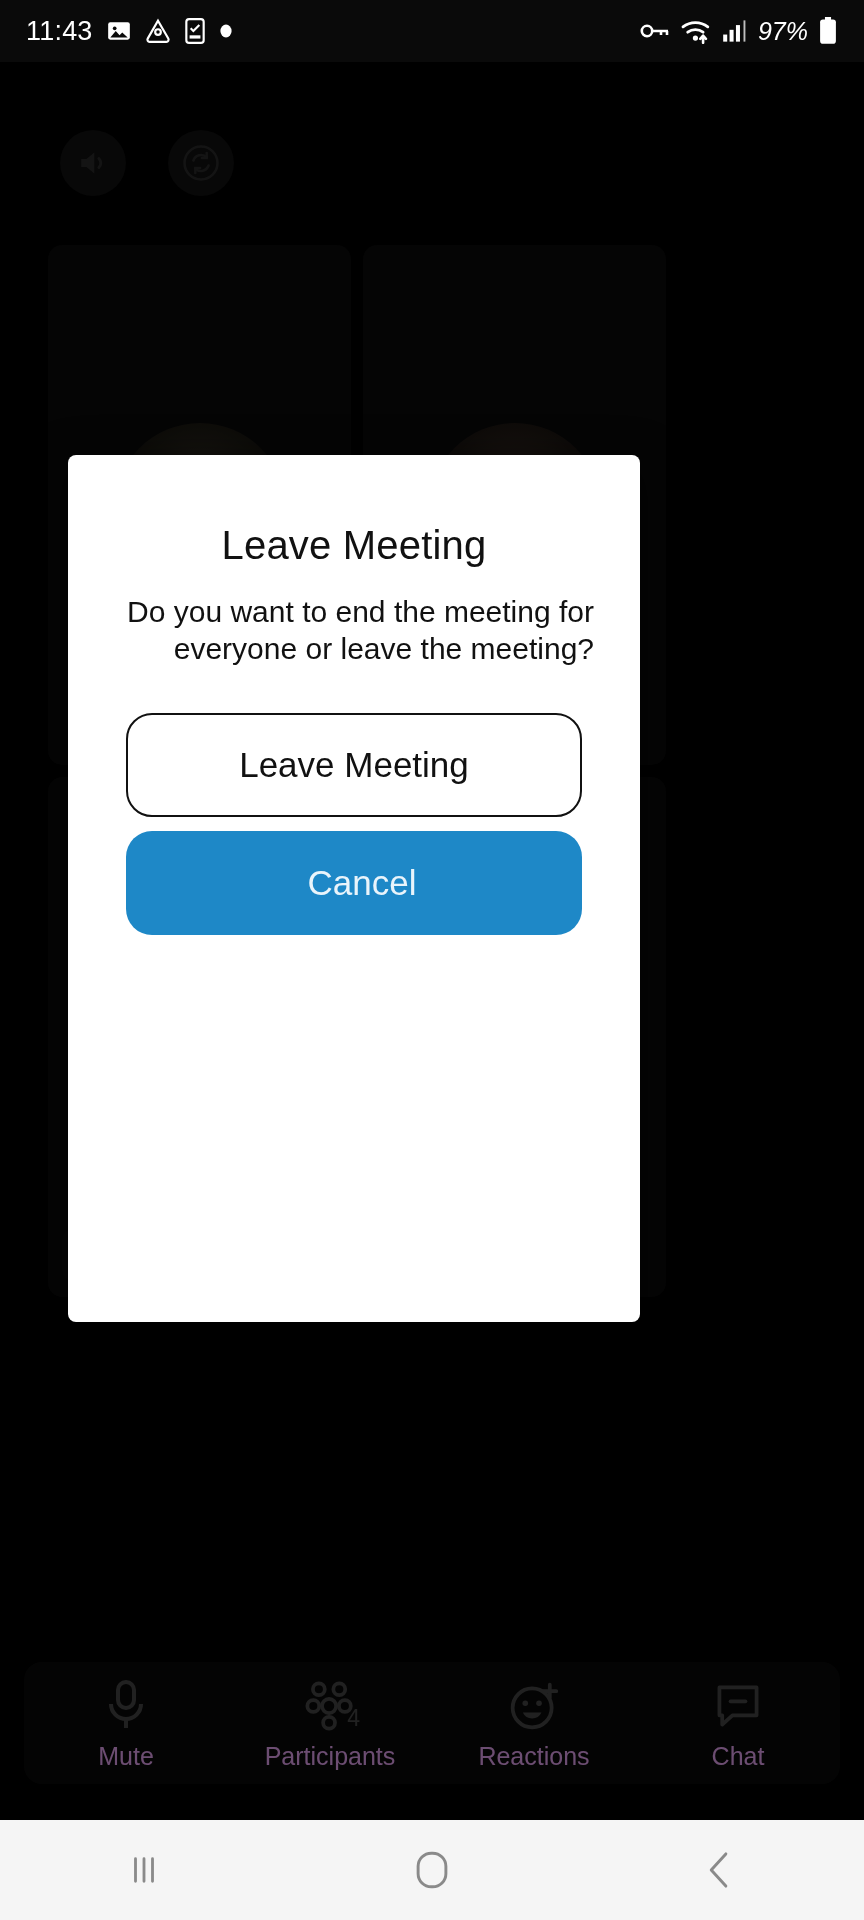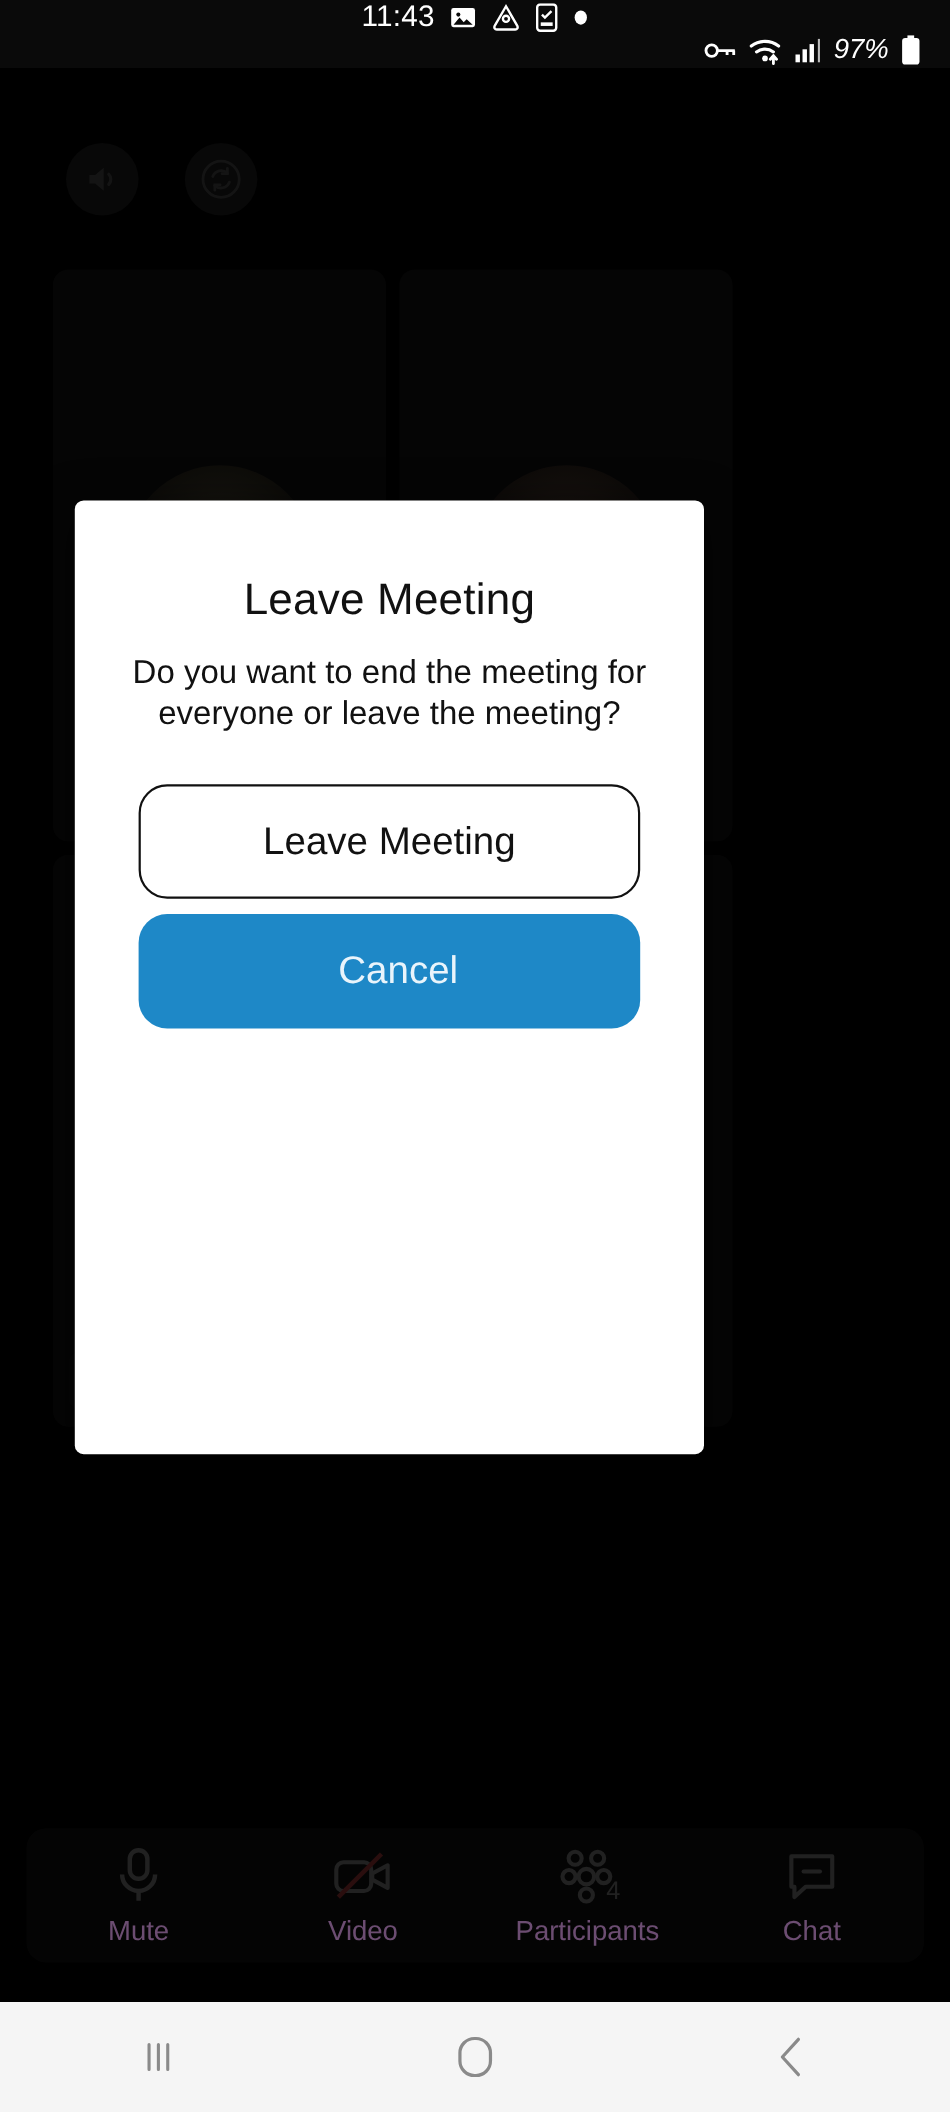--- a/index.html
+++ b/index.html
@@ -7,21 +7,21 @@
   body {
     font-family:"Liberation Sans","DejaVu Sans",sans-serif;
     -webkit-font-smoothing:antialiased;
     position:relative;
   }
 
   
   .statusbar{
     position:absolute; left:0; top:0; width:864px; height:62px;
     background:#0a0a0a; display:flex; align-items:center;
-    padding:0 26px; color:#fff;flex-direction:column;
+    padding:0 26px; color:#fff;
   }
   .sb-left{ display:flex; align-items:center; gap:13px; }
   .sb-time{ font-size:27px; letter-spacing:.2px; font-weight:400; }
   .sb-right{ margin-left:auto; display:flex; align-items:center; gap:10px;font-style:italic; }
   .sb-batt{ font-size:25px; }
   .ico{ display:inline-flex; align-items:center; justify-content:center; }
 
   
   .meeting{
     position:absolute; left:0; top:62px; width:864px; height:1758px;
@@ -79,21 +79,21 @@
   .dialog{
     position:absolute; left:68px; top:455px; width:572px; height:867px;
     background:#fff; border-radius:8px;
     box-shadow:0 8px 40px rgba(0,0,0,.6);
     display:flex; flex-direction:column; align-items:center;
   }
   .dlg-title{
     margin-top:68px; font-size:40px; color:#111; font-weight:400; letter-spacing:.2px;
   }
   .dlg-body{
-    margin-top:26px; width:480px; text-align:center;
+    margin-top:26px; width:480px; text-align:right;
     font-size:30px; line-height:1.22; color:#111; font-weight:400;
   }
   .btn{
     width:456px; height:104px; border-radius:26px;
     display:flex; align-items:center; justify-content:center;
     font-size:35px; font-weight:400; cursor:pointer; background:#fff;
   }
   .btn-outline{ border:2px solid #111; color:#111; }
   .btn-primary{ border:none; color:#e9f4fb; }
   .btn-wrap{ position:relative; margin-top:0; }
@@ -245,46 +245,48 @@
       <div class="tb-ic">
         <svg width="44" height="56" viewBox="0 0 22 28">
             <rect x="7" y="2" width="8" height="13" rx="4" fill="none" stroke="#4b4b4b" stroke-width="2"></rect>
             <path d="M3.5 13a7.5 7.5 0 0015 0" stroke="#4b4b4b" stroke-width="2" fill="none"></path>
             <path d="M11 20.5V25" stroke="#4b4b4b" stroke-width="2"></path>
           </svg>
       </div>
       <div class="tb-lb">Mute</div>
     </div>
 
-    <div class="tb-item">
-      <div class="tb-ic">
-        <svg width="56" height="56" viewBox="0 0 30 28">
-            <rect x="2" y="7" width="17" height="14" rx="3.5" fill="none" stroke="#4b4b4b" stroke-width="2"></rect>
-            <path d="M19.5 12.5L27 8.5v11l-7.5-4z" fill="none" stroke="#4b4b4b" stroke-width="2" stroke-linejoin="round"></path>
-            <path d="M3 24L24 3" stroke="#5e2020" stroke-width="2.2"></path>
-          </svg>
-      </div>
-      <div class="tb-lb">Video</div>
-    </div>
 
     <div class="tb-item">
       <div class="tb-ic">
         <svg width="52" height="52" viewBox="0 0 28 28">
             <circle cx="8" cy="5" r="3.2" fill="none" stroke="#4b4b4b" stroke-width="2"></circle>
             <circle cx="19" cy="5" r="3.2" fill="none" stroke="#4b4b4b" stroke-width="2"></circle>
             <circle cx="5" cy="14" r="3.2" fill="none" stroke="#4b4b4b" stroke-width="2"></circle>
             <circle cx="13.5" cy="14" r="3.8" fill="none" stroke="#4b4b4b" stroke-width="2"></circle>
             <circle cx="22" cy="14" r="3.2" fill="none" stroke="#4b4b4b" stroke-width="2"></circle>
             <circle cx="13.5" cy="23" r="3.2" fill="none" stroke="#4b4b4b" stroke-width="2"></circle>
           </svg>
         <span class="tb-badge">4</span>
       </div>
       <div class="tb-lb">Participants</div>
     </div>
 
+    <div class="tb-item">
+      <div class="tb-ic">
+        <svg width="52" height="52" viewBox="0 0 28 28">
+            <circle cx="13" cy="15" r="10.5" fill="none" stroke="#4b4b4b" stroke-width="2"></circle>
+            <circle cx="9.3" cy="12.5" r="1.5" fill="#4b4b4b"></circle>
+            <circle cx="16.7" cy="12.5" r="1.5" fill="#4b4b4b"></circle>
+            <path d="M8 17.5a5.5 5.5 0 0010 0z" fill="#4b4b4b"></path>
+            <path d="M22.5 2.5v7M19 6h7" stroke="#4b4b4b" stroke-width="2" stroke-linecap="round"></path>
+          </svg>
+      </div>
+      <div class="tb-lb">Reactions</div>
+    </div>
 
     <div class="tb-item">
       <div class="tb-ic">
         <svg width="50" height="52" viewBox="0 0 26 28">
             <path d="M3 4h20v15H10l-5.5 5V19H3z" fill="none" stroke="#4b4b4b" stroke-width="2" stroke-linejoin="round"></path>
             <path d="M9 11.5h8" stroke="#4b4b4b" stroke-width="2" stroke-linecap="round"></path>
           </svg>
       </div>
       <div class="tb-lb">Chat</div>
     </div>

